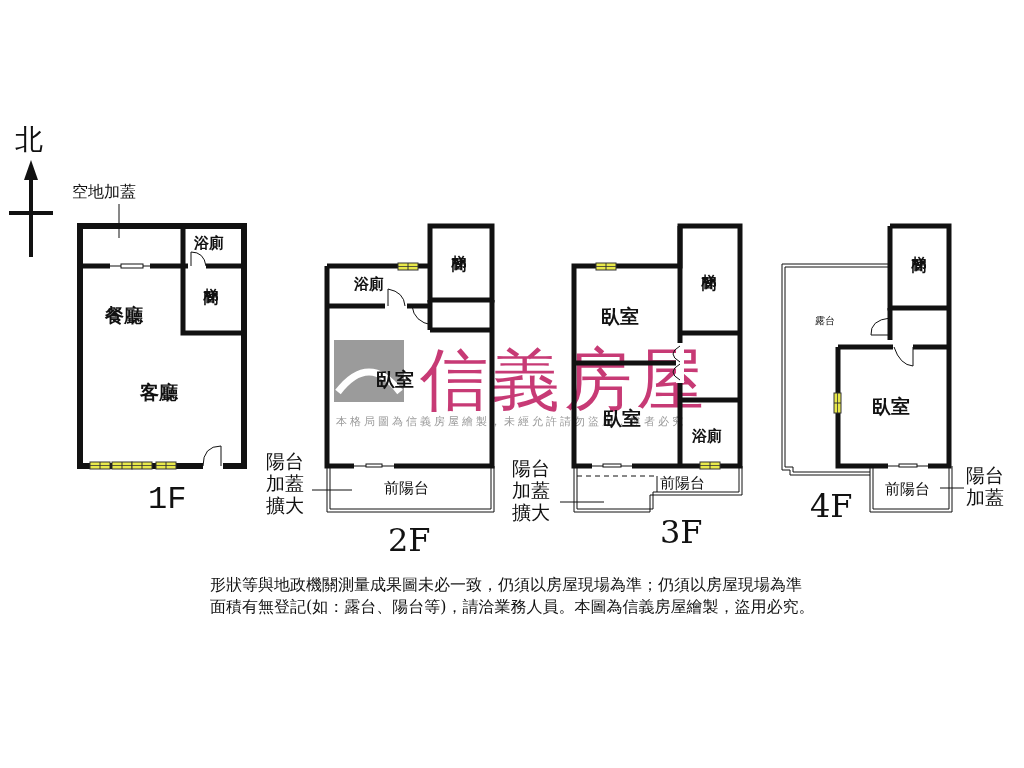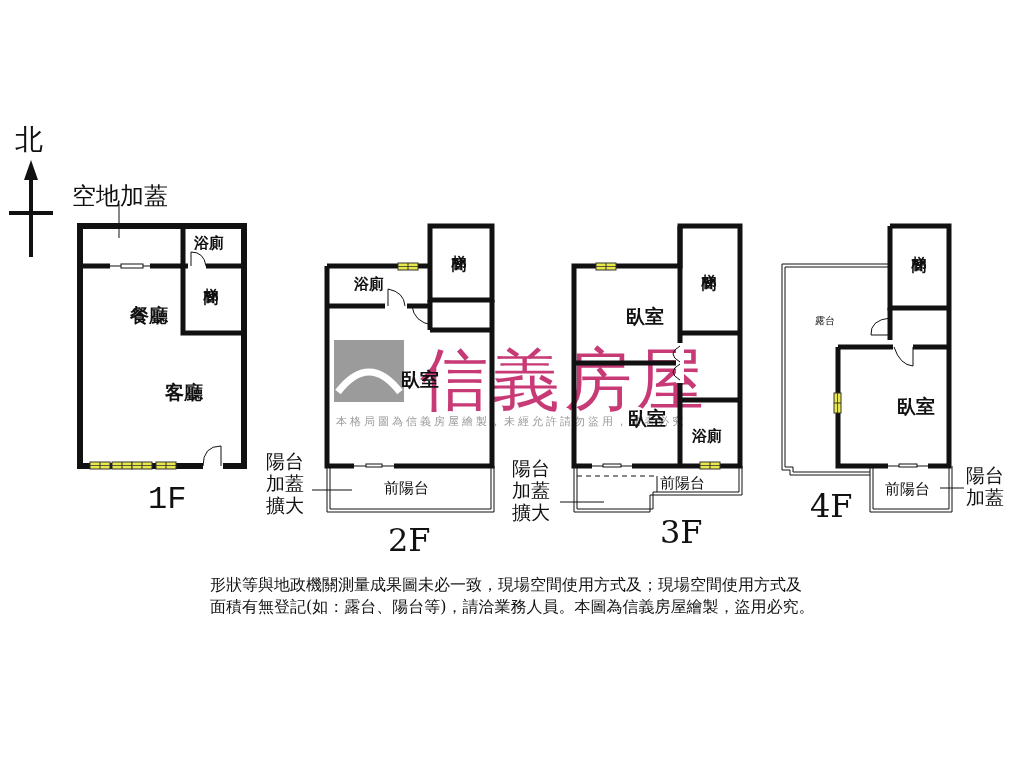--- a/index.html
+++ b/index.html
@@ -1,20 +1,20 @@
 <!DOCTYPE html>
 <html><head>
 <meta charset="utf-8">
 <style>
   html, body { margin:0; padding:0; background:#ffffff; }
   body { width:1024px; height:768px; position:relative; overflow:hidden;
          font-family:"DejaVu Serif","Liberation Serif",serif; color:#111; }
   svg { position:absolute; left:0; top:0; }
   .lbl { position:absolute; font-family:"DejaVu Serif","Liberation Serif",serif; color:#111; white-space:nowrap; line-height:1; }
-  .room { font-size:19px; font-weight:bold;margin-left:25px; }
+  .room { font-size:19px; font-weight:bold; }
   .room-sm { font-size:15px; font-weight:bold; }
   .vert { writing-mode:vertical-rl; letter-spacing:2px; }
   .floor { font-size:32px; }
   .note { font-size:19px; line-height:1.15; }
   .disclaimer { position:absolute; left:210px; top:574px; width:760px; font-size:16px; line-height:22px; }
   .disclaimer div { white-space:nowrap; }
   .wm-brand { position:absolute; left:420px; top:335px; font-family:"DejaVu Sans","Liberation Sans",sans-serif; font-size:68px; color:#be185d; opacity:0.85; letter-spacing:4px; }
   .wm-sub { position:absolute; left:336px; top:414px; font-family:"DejaVu Sans","Liberation Sans",sans-serif; font-size:11px; color:#9a9a9a; letter-spacing:3px; }
 </style>
 </head>
@@ -136,21 +136,21 @@
     <path d="M873 466 V509 H949 V466" stroke-width="1"></path>
     <line x1="940" y1="488" x2="964" y2="488" stroke-width="1"></line>
   </g>
   <g transform="translate(838,393) rotate(90)">
       <use href="#win" x="0" y="0"></use>
     </g>
 </svg>
 
 <div class="lbl" style="left:15px;top:126px;font-size:28px;">北</div>
 
-<div class="lbl" style="left:72px;top:184px;font-size:24px;">空地加蓋</div>
+<div class="lbl" style="left:72px;top:184px;font-size:16px;">空地加蓋</div>
 <div class="lbl room-sm" style="left:194px;top:236px;">浴廁</div>
 <div class="lbl room-sm vert" style="left:203px;top:276px;">梯間</div>
 <div class="lbl room" style="left:105px;top:306px;">餐廳</div>
 <div class="lbl room" style="left:140px;top:383px;">客廳</div>
 <div class="lbl floor" style="left:148px;top:484px;font-family:Liberation Mono, monospace;">1F</div>
 
 <div class="lbl room-sm vert" style="left:451px;top:243px;">梯間</div>
 <div class="lbl room-sm" style="left:354px;top:277px;">浴廁</div>
 <div class="lbl room" style="left:376px;top:370px;">臥室</div>
 <div class="lbl" style="left:384px;top:481px;font-size:15px;">前陽台</div>
@@ -177,15 +177,15 @@
 <div class="lbl" style="left:815px;top:316px;font-size:10px;">露台</div>
 <div class="lbl room" style="left:872px;top:397px;">臥室</div>
 <div class="lbl" style="left:885px;top:482px;font-size:15px;">前陽台</div>
 <div class="lbl note" style="left:966px;top:465px;">
   <div>陽台</div>
   <div>加蓋</div>
 </div>
 <div class="lbl floor" style="left:810px;top:490px;">4F</div>
 
 <div class="disclaimer">
-  <div>形狀等與地政機關測量成果圖未必一致，現場空間使用方式及；現場空間使用方式及</div>
+  <div>形狀等與地政機關測量成果圖未必一致，仍須以房屋現場為準；仍須以房屋現場為準</div>
   <div>面積有無登記(如：露台、陽台等)，請洽業務人員。本圖為信義房屋繪製，盜用必究。</div>
 </div>
 
 </body></html>

